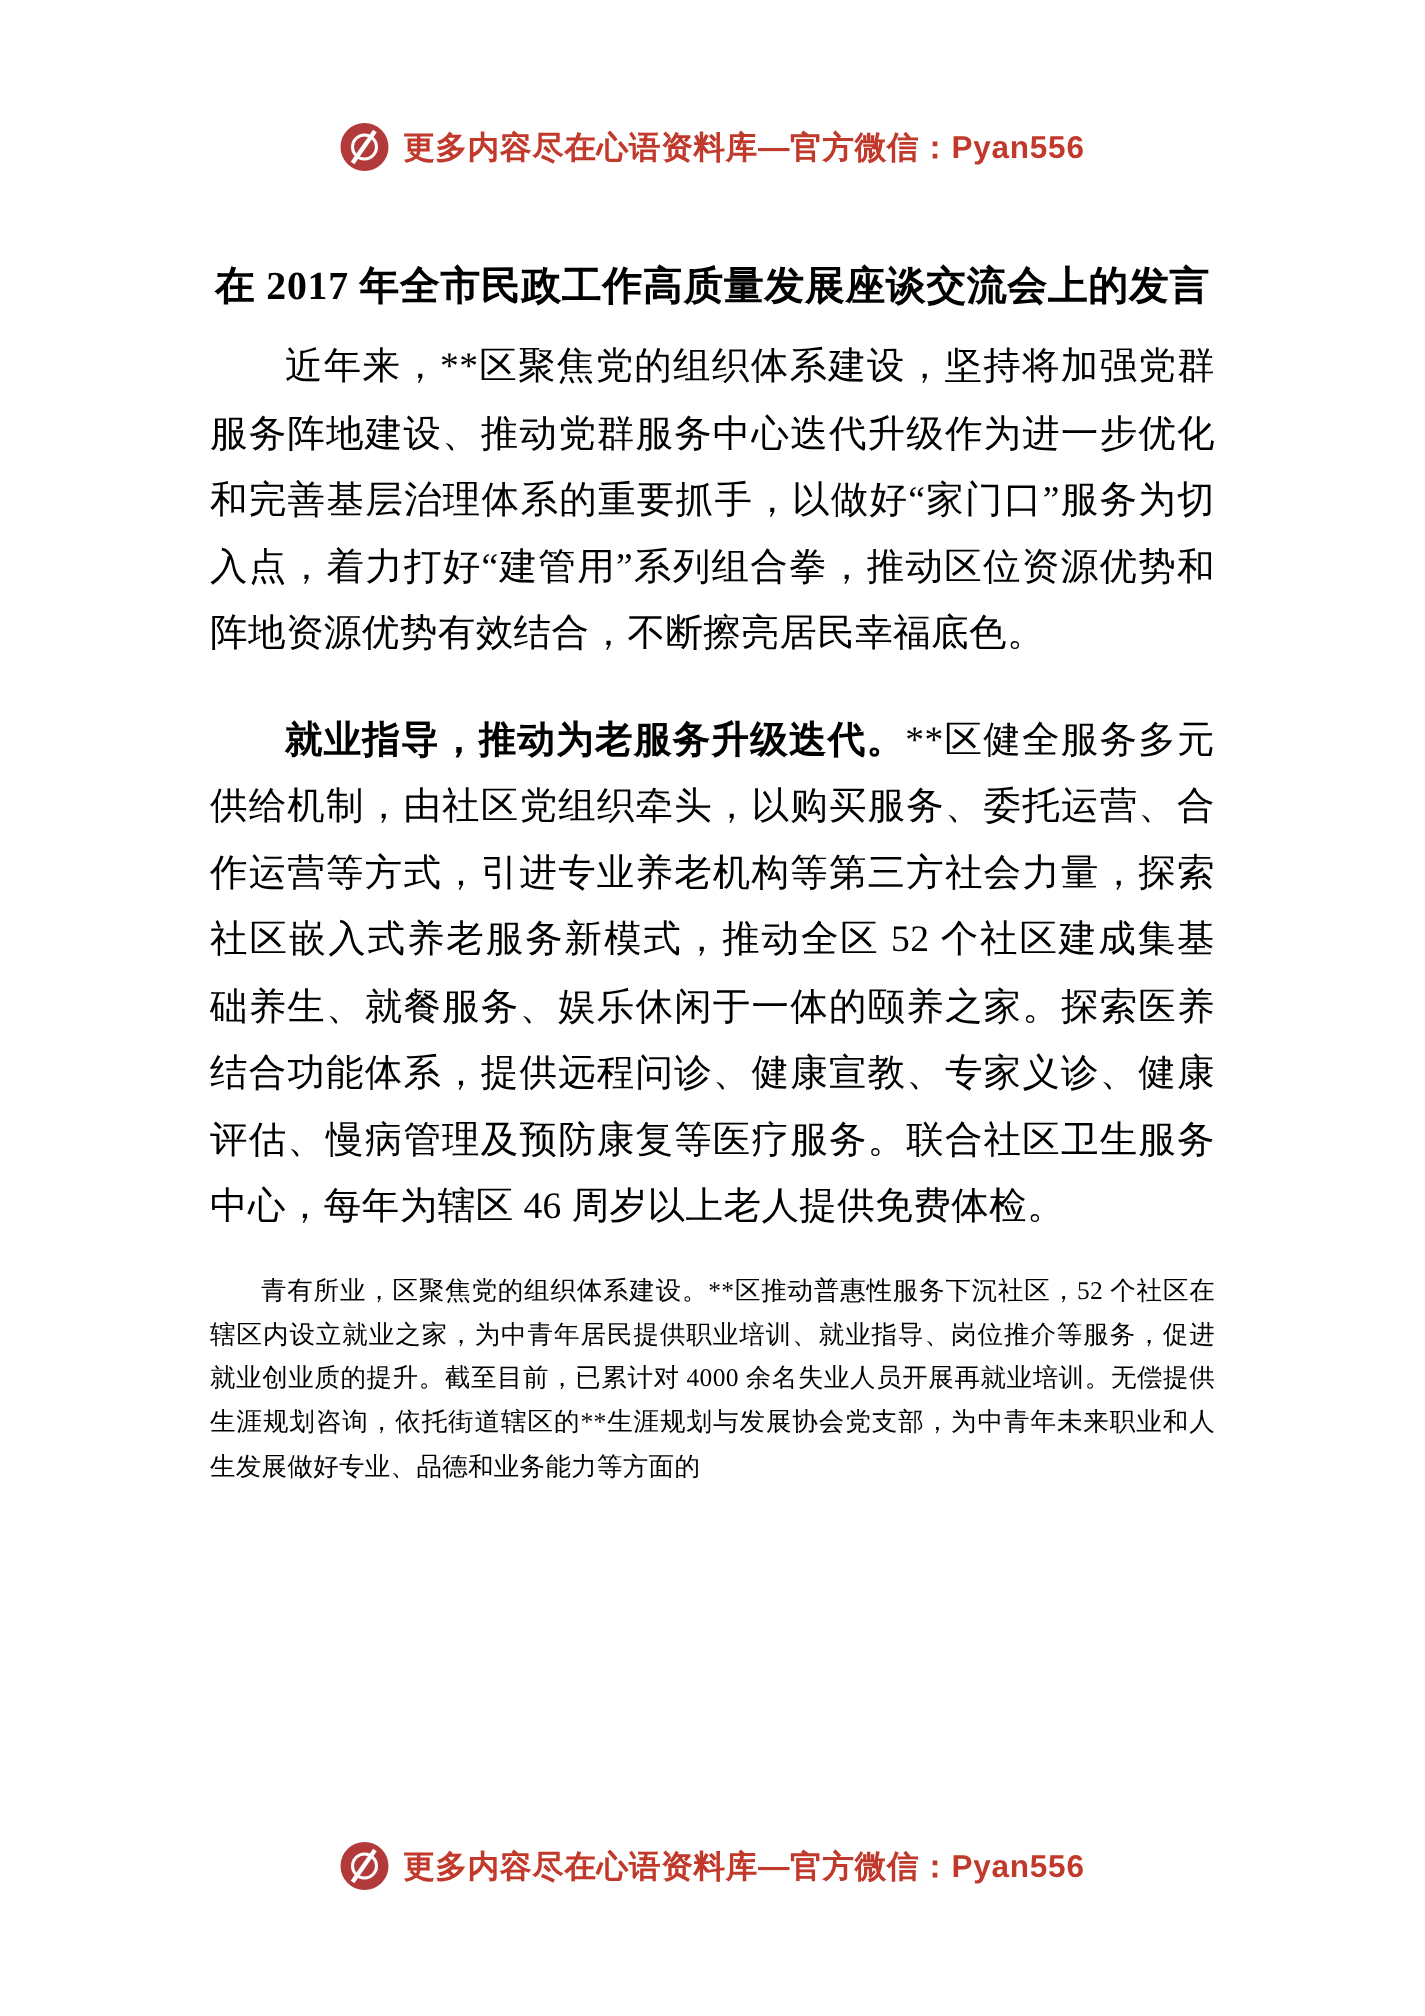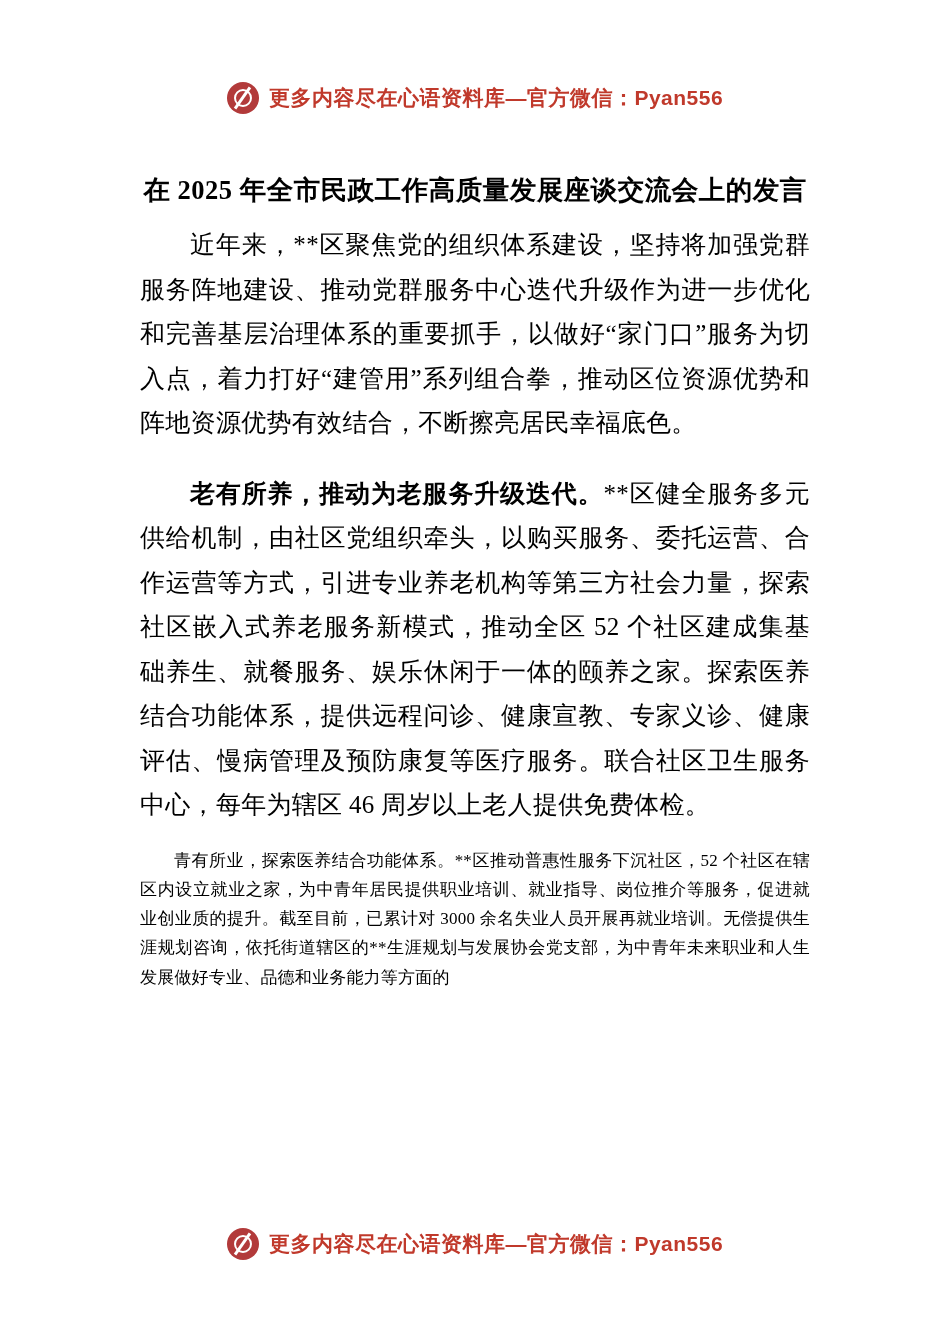--- a/index.html
+++ b/index.html
@@ -126,27 +126,27 @@
 </head>
 <body>
 
 <div class="page">
 
   <div class="banner banner-top">
     <div class="banner-logo"></div>
     <div class="banner-text"><span>更多内容尽在心语资料库—官方微信：</span><span class="wx">Pyan556</span></div>
   </div>
 
-  <h1 class="doc-title">在 2025 年全市民政工作高质量发展座谈交流会上的发言</h1>
+  <h1 class="doc-title">在 2017 年全市民政工作高质量发展座谈交流会上的发言</h1>
 
 
   <p class="body-par"><span>近年来，**区聚焦党的组织体系建设，坚持将加强党群服务阵地建设、推动党群服务中心迭代升级作为进一步优化和完善基层治理体系的重要抓手，以做好“家门口”服务为切入点，着力打好“建管用”系列组合拳，推动区位资源优势和阵地资源优势有效结合，不断擦亮居民幸福底色。</span></p>
 
-  <p class="body-par lead-bold"><span class="lead">老有所养，推动为老服务升级迭代。</span><span>**区健全服务多元供给机制，由社区党组织牵头，以购买服务、委托运营、合作运营等方式，引进专业养老机构等第三方社会力量，探索社区嵌入式养老服务新模式，推动全区 52 个社区建成集基础养生、就餐服务、娱乐休闲于一体的颐养之家。探索医养结合功能体系，提供远程问诊、健康宣教、专家义诊、健康评估、慢病管理及预防康复等医疗服务。联合社区卫生服务中心，每年为辖区 46 周岁以上老人提供免费体检。</span></p>
+  <p class="body-par lead-bold"><span class="lead">就业指导，推动为老服务升级迭代。</span><span>**区健全服务多元供给机制，由社区党组织牵头，以购买服务、委托运营、合作运营等方式，引进专业养老机构等第三方社会力量，探索社区嵌入式养老服务新模式，推动全区 52 个社区建成集基础养生、就餐服务、娱乐休闲于一体的颐养之家。探索医养结合功能体系，提供远程问诊、健康宣教、专家义诊、健康评估、慢病管理及预防康复等医疗服务。联合社区卫生服务中心，每年为辖区 46 周岁以上老人提供免费体检。</span></p>
 
-  <p class="small-par"><span>青有所业，探索医养结合功能体系。</span><span>**区推动普惠性服务下沉社区，52 个社区在辖区内设立就业之家，为中青年居民提供职业培训、就业指导、岗位推介等服务，促进就业创业质的提升。截至目前，已累计对 3000 余名失业人员开展再就业培训。无偿提供生涯规划咨询，依托街道辖区的**生涯规划与发展协会党支部，为中青年未来职业和人生发展做好专业、品德和业务能力等方面的</span></p>
+  <p class="small-par"><span>青有所业，区聚焦党的组织体系建设。</span><span>**区推动普惠性服务下沉社区，52 个社区在辖区内设立就业之家，为中青年居民提供职业培训、就业指导、岗位推介等服务，促进就业创业质的提升。截至目前，已累计对 4000 余名失业人员开展再就业培训。无偿提供生涯规划咨询，依托街道辖区的**生涯规划与发展协会党支部，为中青年未来职业和人生发展做好专业、品德和业务能力等方面的</span></p>
 
   <div class="banner banner-bottom">
     <div class="banner-logo"></div>
     <div class="banner-text"><span>更多内容尽在心语资料库—官方微信：</span><span class="wx">Pyan556</span></div>
   </div>
 
 </div>
 
 </body></html>

